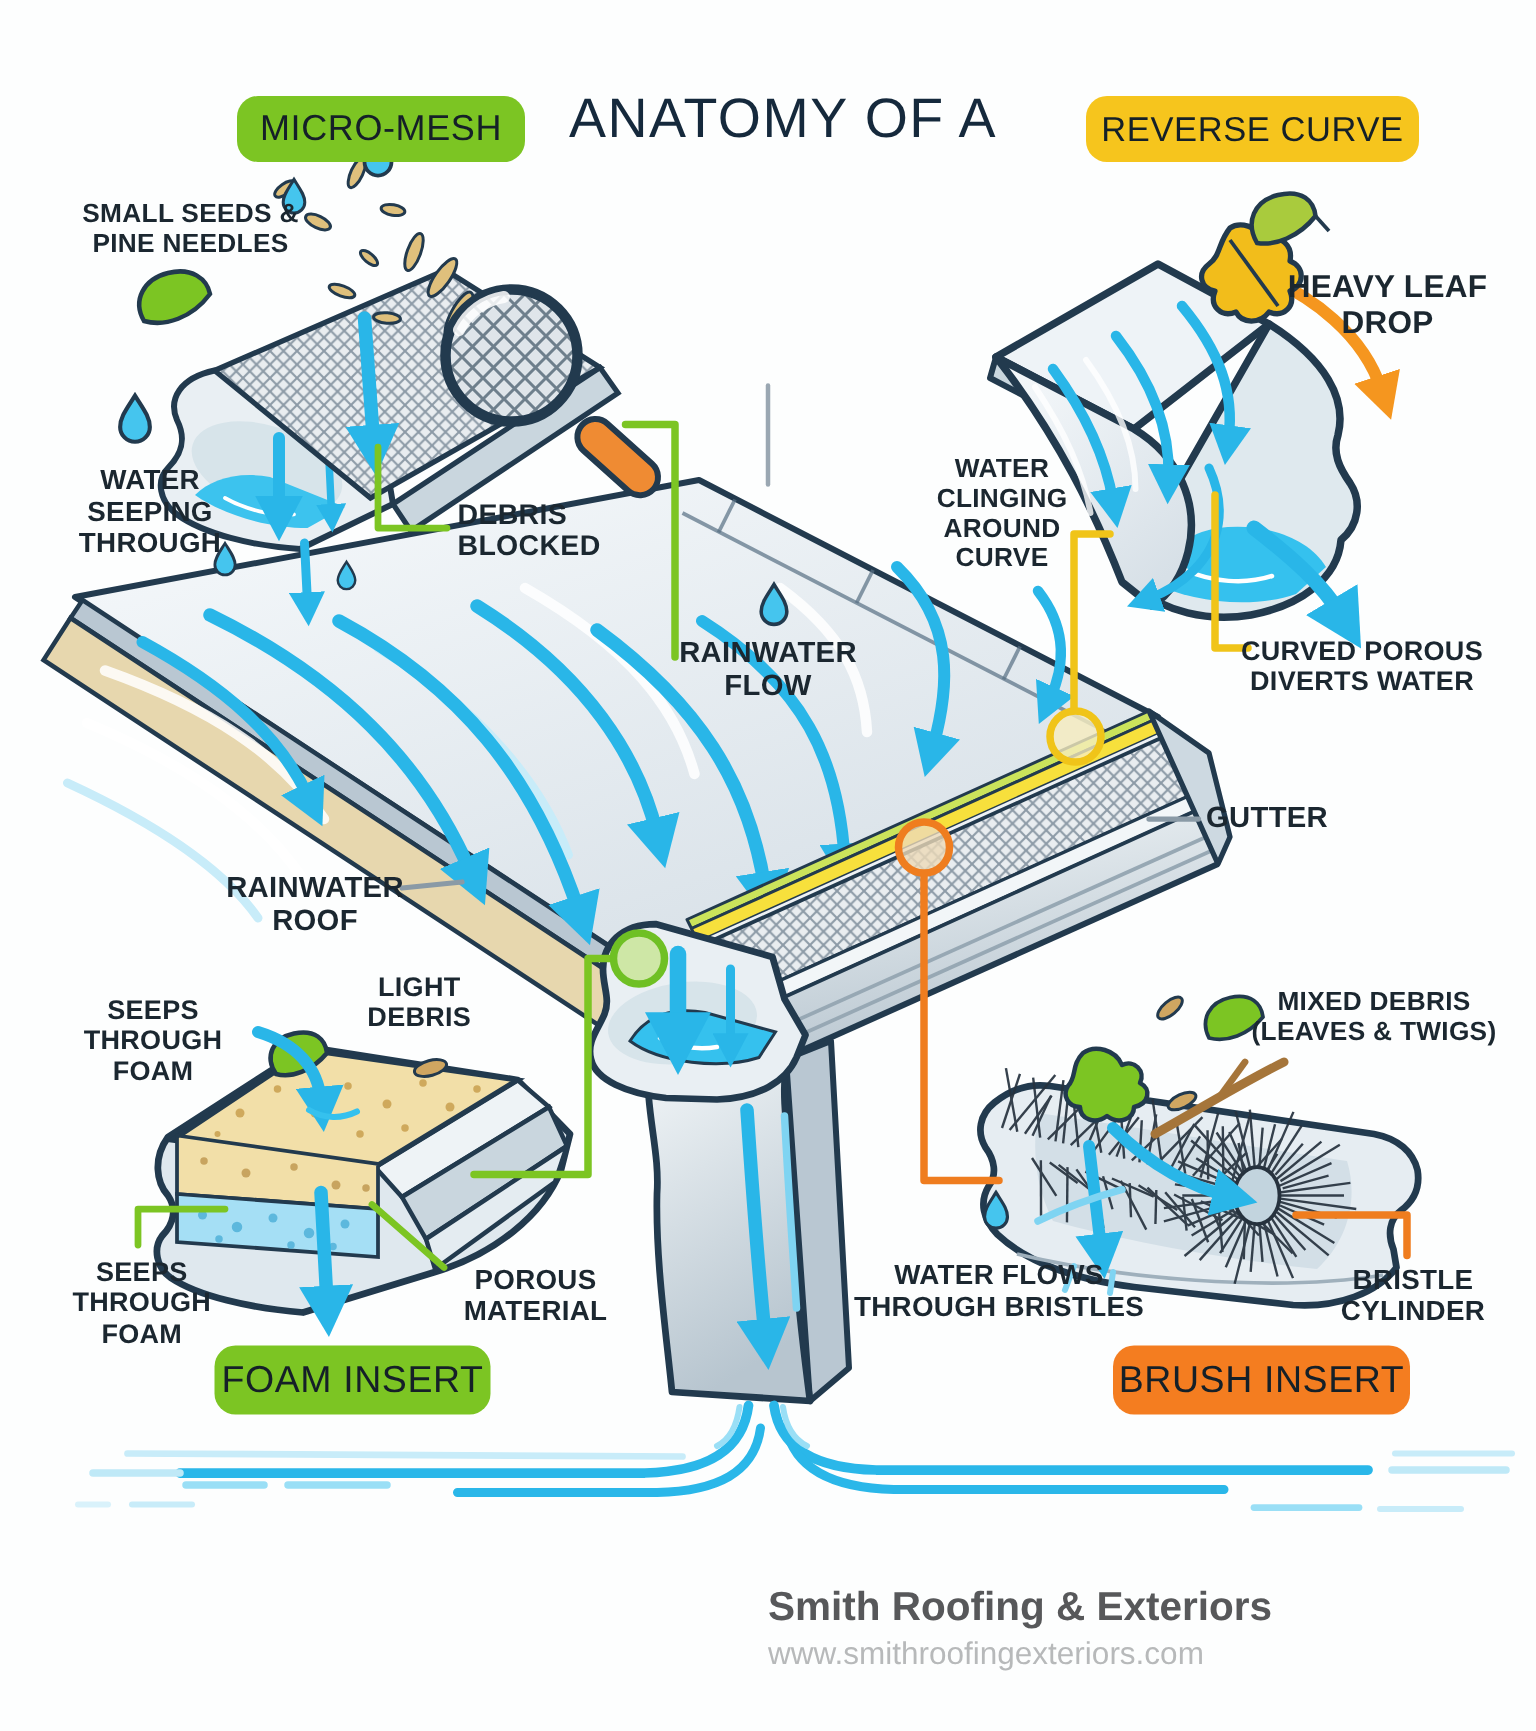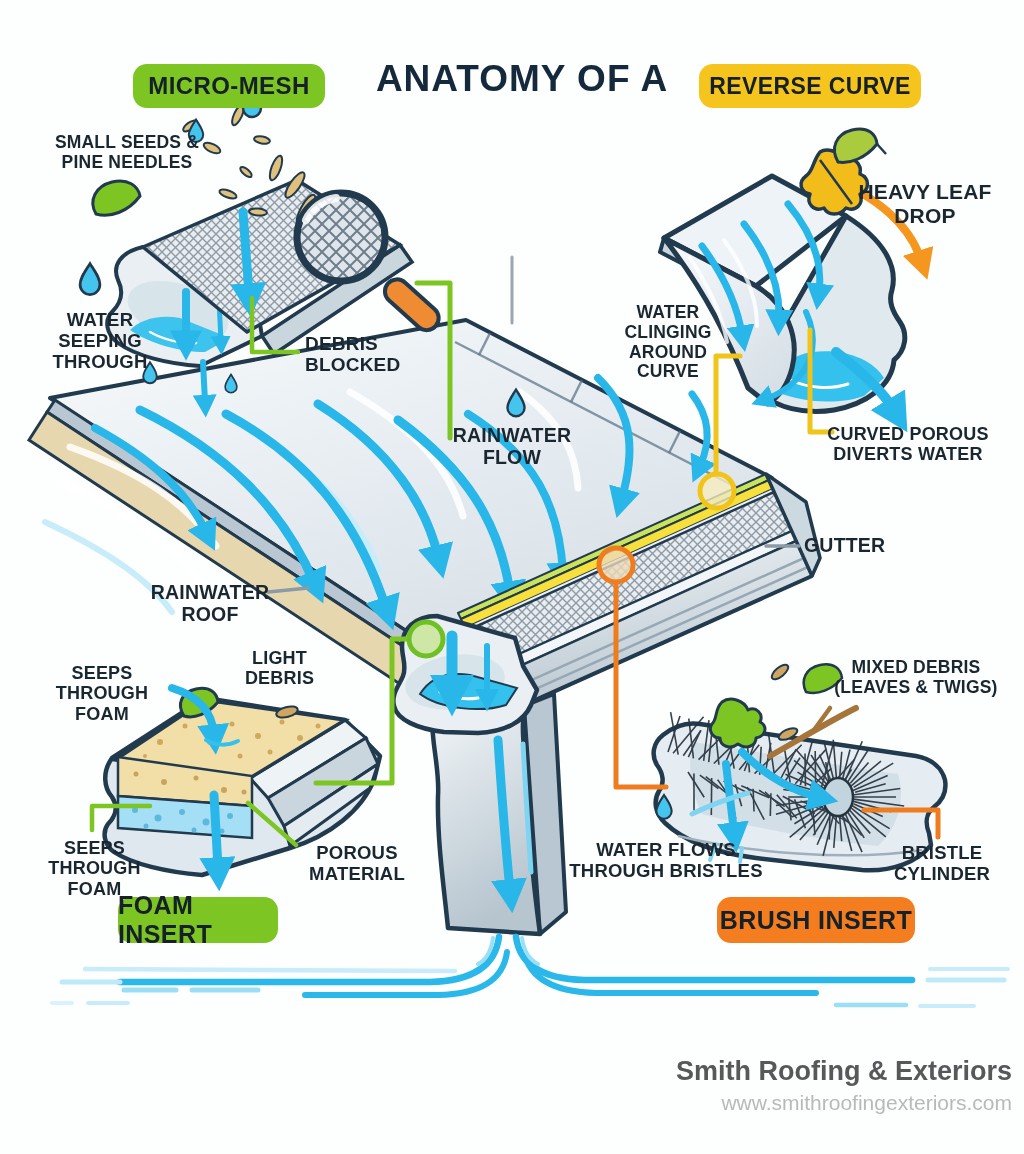--- a/index.html
+++ b/index.html
@@ -2,26 +2,26 @@
 <html><head>
 <meta charset="utf-8">
 <style>
   html,body{margin:0;padding:0;background:#ffffff;}
   #canvas{position:relative;width:1024px;height:1154px;background:#fdfefe;overflow:hidden;
           font-family:"Liberation Sans",sans-serif;}
   svg{position:absolute;left:0;top:0;}
   .lbl{position:absolute;font-weight:800;color:#1b2730;line-height:1.13;letter-spacing:.2px;
        white-space:pre-line;text-align:center;}
   .badge{position:absolute;display:flex;align-items:center;justify-content:center;
-         font-weight:700;color:#152028;border-radius:14px;letter-spacing:.4px;}
+         font-weight:400;color:#152028;border-radius:14px;letter-spacing:.4px;margin-left:25px;}
   .titleblock{position:absolute;left:262px;top:58px;width:520px;text-align:center;color:#15293c;}
-  .t1{font-size:37px;font-weight:700;letter-spacing:1px;}
+  .t1{font-size:37px;font-weight:400;letter-spacing:1px;}
   .t2{font-size:27px;font-weight:800;margin-top:3px;letter-spacing:.4px;}
   .t3{font-size:26px;font-weight:500;margin-top:5px;color:#2f4659;letter-spacing:.3px;}
-  .footer{position:absolute;left:512px;top:1056px;width:500px;text-align:right;}
+  .footer{position:absolute;left:512px;top:1056px;width:500px;text-align:left;}
   .fc{font-size:27px;font-weight:700;color:#57585a;}
   .fu{font-size:21px;font-weight:400;color:#b7b9ba;margin-top:4px;}
 </style>
 </head>
 <body>
 
 <div id="canvas">
 
 <svg width="1024" height="1154" viewBox="0 0 1024 1154">
   <defs>
@@ -390,21 +390,21 @@
     <line x1="268" y1="592" x2="308" y2="588" stroke="#8a9aa6" stroke-width="3.5"></line>
   </g>
 </svg>
 
 <div class="titleblock">
   <div class="t1">ANATOMY OF A</div>
 </div>
 
 <div class="badge" style="left:133px;top:64px;width:192px;height:44px;background:#7cc523;font-size:24px;">MICRO-MESH</div>
 <div class="badge" style="left:699px;top:64px;width:222px;height:44px;background:#f6c51d;font-size:23px;">REVERSE CURVE</div>
-<div class="badge" style="left:118px;top:897px;width:160px;height:46px;background:#7cc523;font-size:25px;">FOAM INSERT</div>
+<div class="badge" style="left:118px;top:897px;width:184px;height:46px;background:#7cc523;font-size:25px;">FOAM INSERT</div>
 <div class="badge" style="left:717px;top:897px;width:198px;height:46px;background:#f47d20;font-size:25px;">BRUSH INSERT</div>
 
 <div class="lbl" style="left:42px;top:133px;width:170px;font-size:17.5px;">SMALL SEEDS &amp;
 PINE NEEDLES</div>
 <div class="lbl" style="left:40px;top:310px;width:120px;font-size:18.5px;">WATER
 SEEPING
 THROUGH</div>
 <div class="lbl" style="left:305px;top:333px;width:110px;font-size:19px;text-align:left;">DEBRIS
 BLOCKED</div>
 <div class="lbl" style="left:855px;top:180px;width:140px;font-size:21px;">HEAVY LEAF

